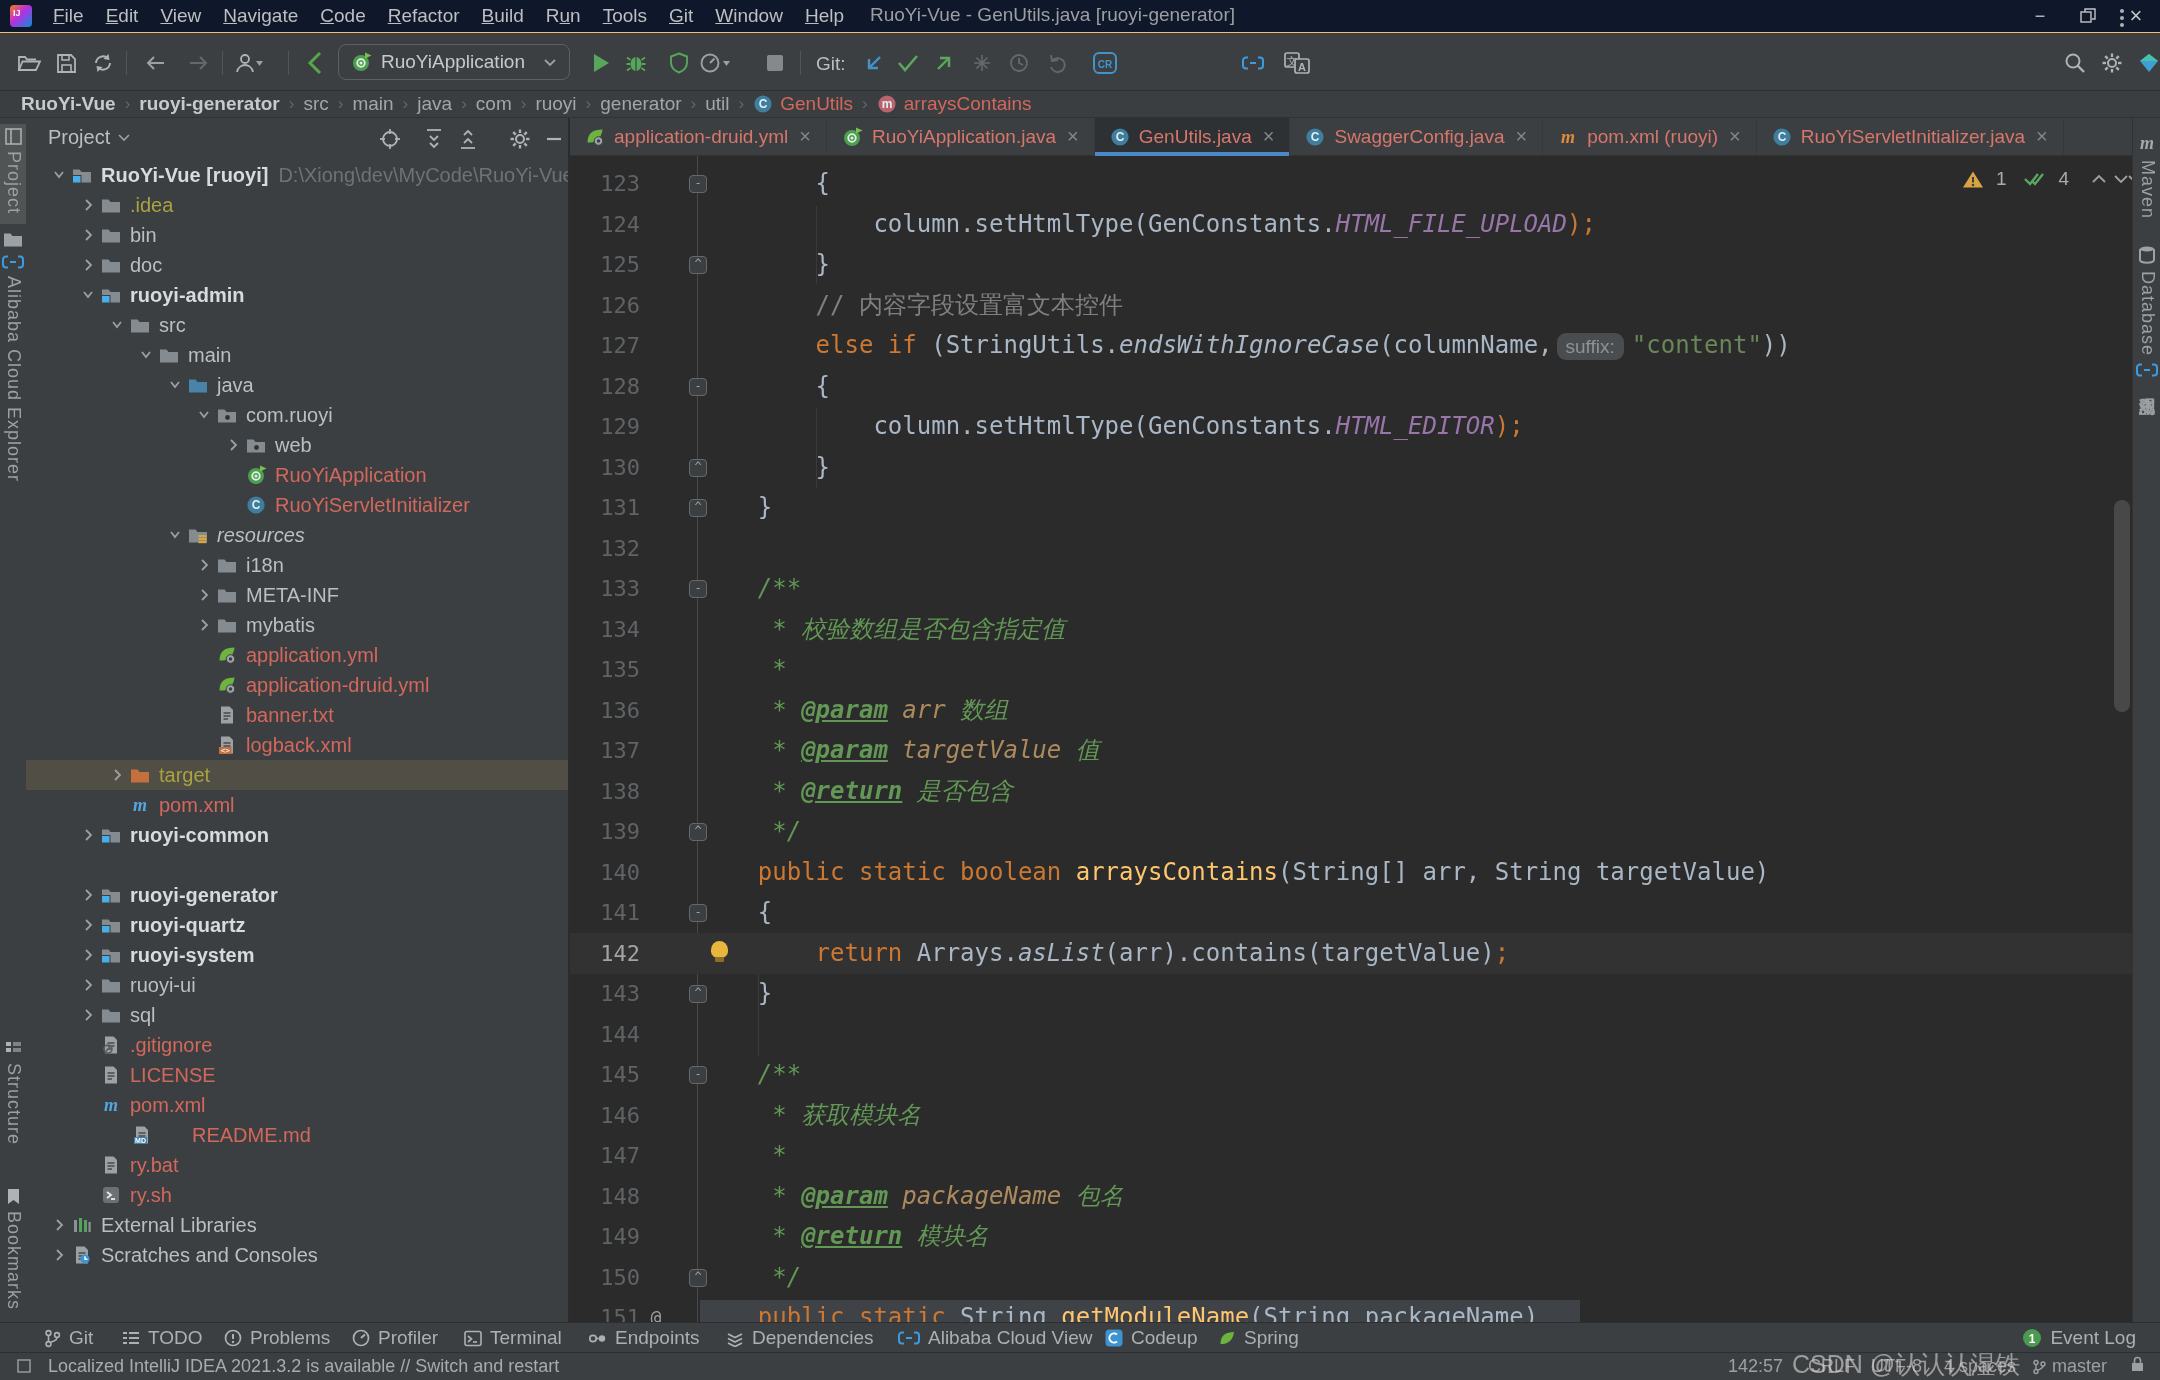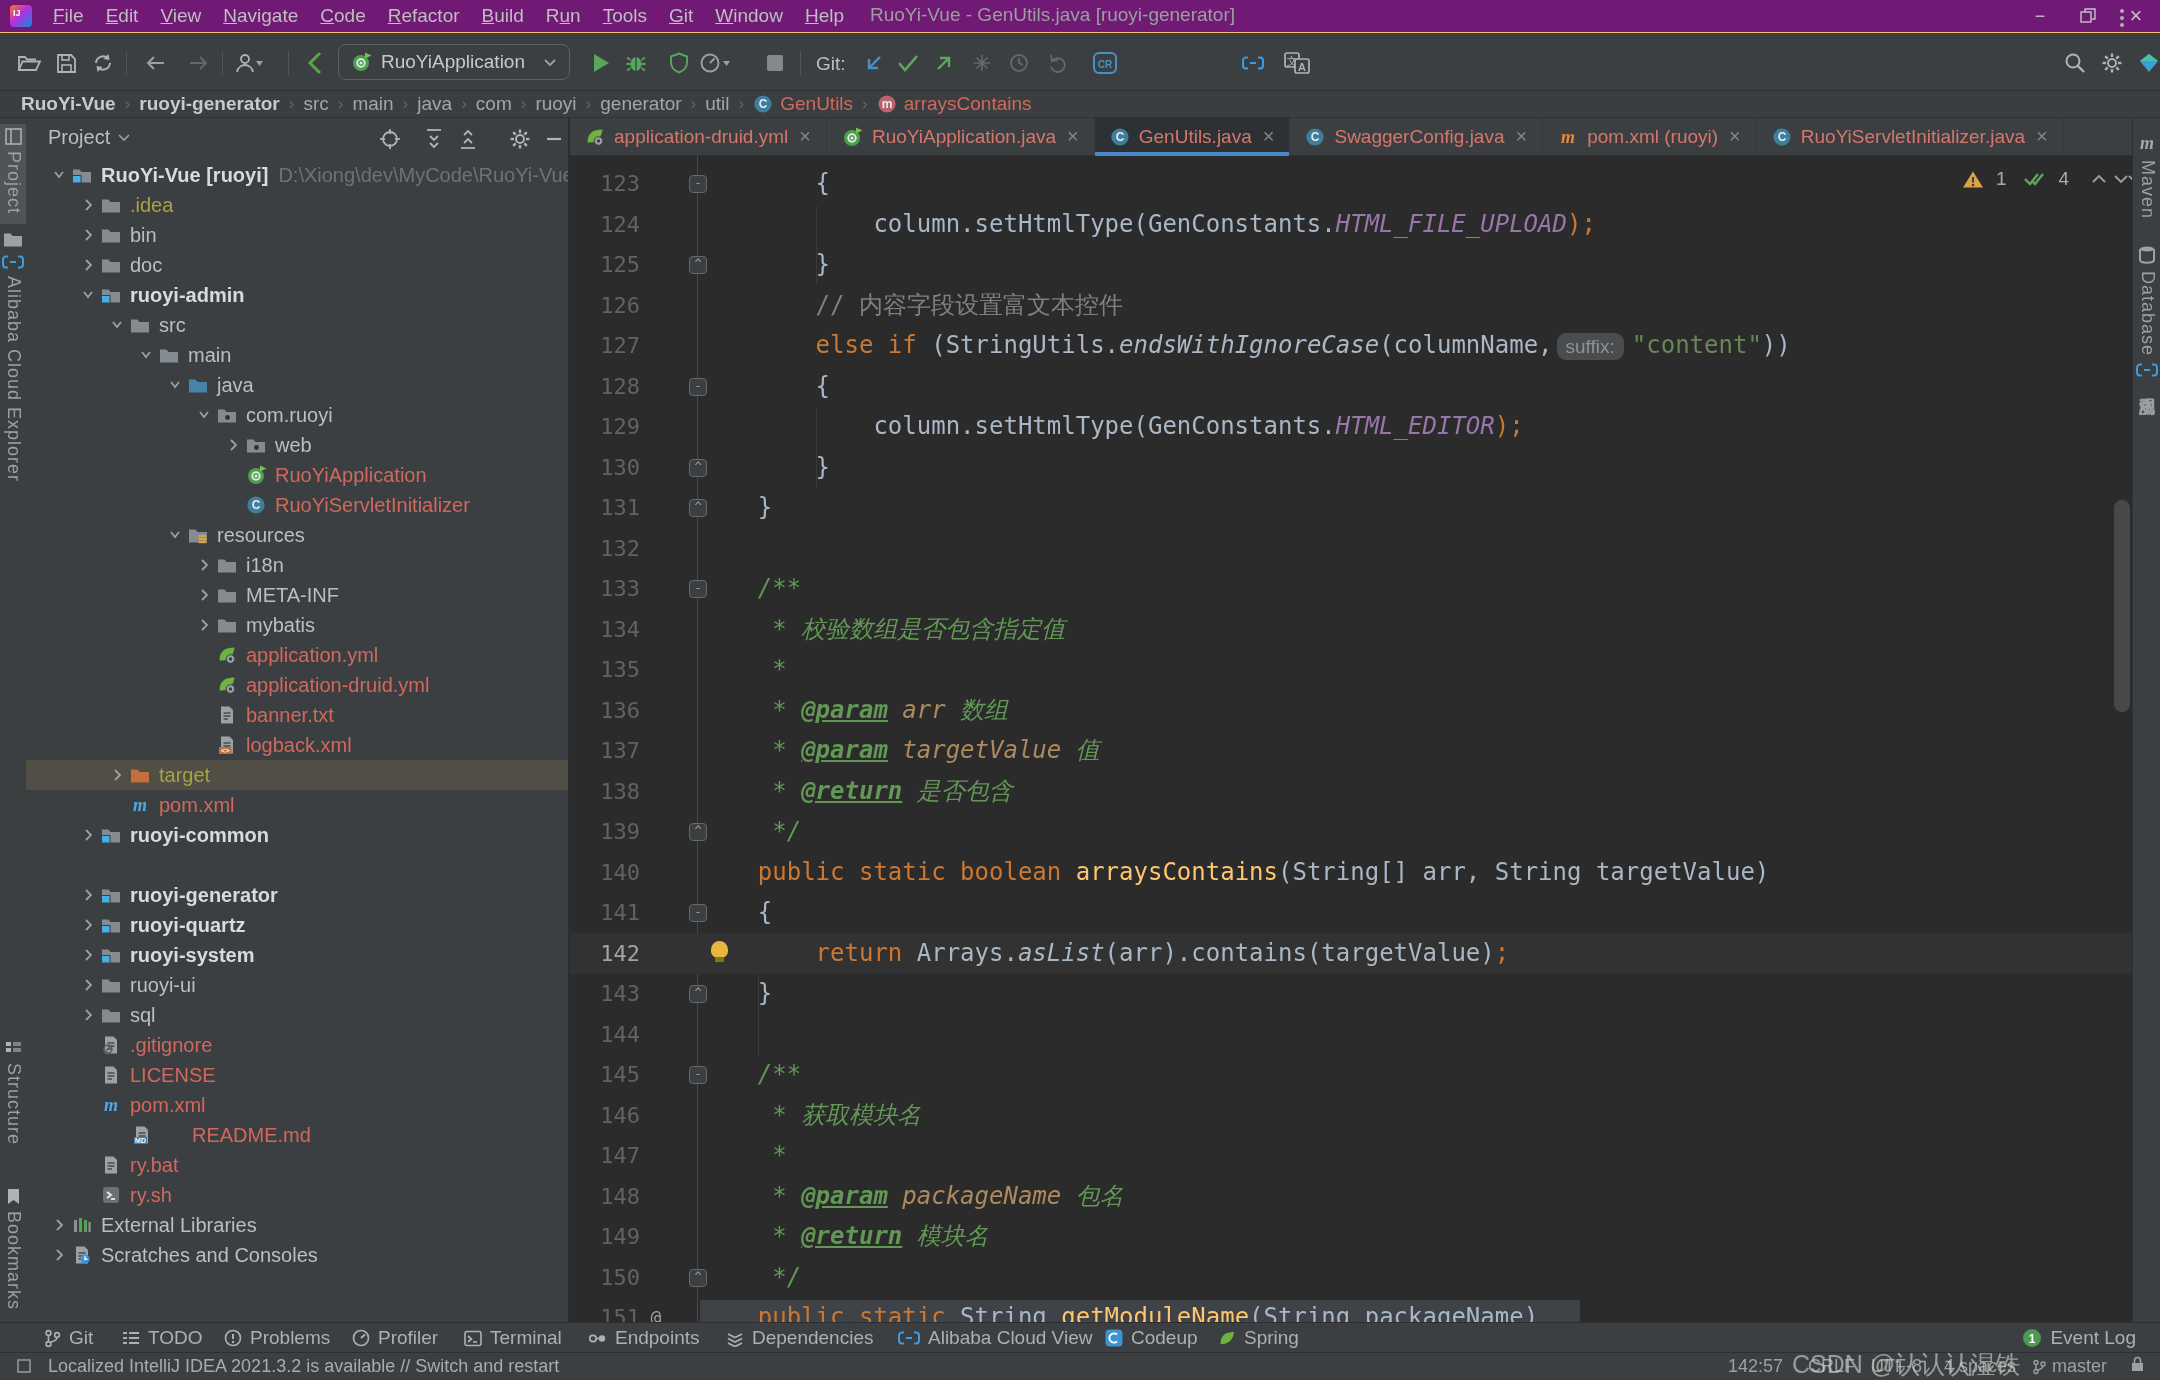--- a/index.html
+++ b/index.html
@@ -2,21 +2,21 @@
 <html><head>
 <meta charset="utf-8">
 <style>
   html,body{margin:0;padding:0;background:#2b2b2b}
   body{width:2160px;height:1380px;position:relative;overflow:hidden;
        font-family:"Liberation Sans",sans-serif;color:#bbbdbf;
        -webkit-font-smoothing:antialiased}
   svg{display:block}
 
   
-  #titlebar{position:absolute;left:0;top:0;width:2160px;height:32px;background:#701a75;
+  #titlebar{position:absolute;left:0;top:0;width:2160px;height:32px;background:#0f172a;
             border-bottom:1px solid #fdba74;display:flex;align-items:center}
   #logo{width:22px;height:22px;margin:0 10px 0 10px;border-radius:4px;
         background:linear-gradient(135deg,#f97a12,#b92ee0 45%,#0890d8);position:relative}
   #logo::after{content:"IJ";position:absolute;left:3px;top:3px;font-size:9px;font-weight:bold;color:#fff}
   .menu-item{padding:0 11px;font-size:19px;color:#bdbfc1;cursor:default}
   .menu-item .mn{text-decoration:underline}
   #win-title{position:absolute;left:870px;top:4px;font-size:19px;color:#9c9fa1}
   #win-controls{position:absolute;right:0;top:0;height:32px;display:flex}
   .wbtn{width:48px;height:32px;display:flex;align-items:center;justify-content:center;color:#c3c5c7;font-size:18px}
 
@@ -611,21 +611,21 @@
       <div class="trow" style="top: 302px; padding-left: 196px;"><span class="tchev"></span><span class="ticon"><span class="ibox"><svg width="21" height="20" viewBox="0 0 21 20">
               <circle cx="10" cy="11" r="8" fill="#4E9E52"></circle>
               <circle cx="10" cy="11" r="3.8" fill="none" stroke="#DFF0DF" stroke-width="1.8"></circle>
               <circle cx="10" cy="11" r="1.5" fill="#DFF0DF"></circle>
               <polygon points="14,0.5 20.5,3.5 14,6.5" fill="#77C04B"></polygon>
             </svg></span></span><span class="tlabel red">RuoYiApplication</span></div>
       <div class="trow" style="top: 332px; padding-left: 196px;"><span class="tchev"></span><span class="ticon"><span class="ibox"><svg width="20" height="20" viewBox="0 0 20 20">
               <circle cx="10" cy="10" r="8.6" fill="#3F7E9C"></circle>
               <text x="10" y="14.4" text-anchor="middle" font-size="12" font-weight="bold" fill="#E2ECF2" font-family="Liberation Sans,sans-serif">C</text>
             </svg></span></span><span class="tlabel red">RuoYiServletInitializer</span></div>
-      <div class="trow" style="top: 362px; padding-left: 138px;"><span class="tchev"><svg width="14" height="14">
+      <div class="trow" style="top: 362px; padding-left: 138px; font-style: italic;"><span class="tchev"><svg width="14" height="14">
             <polyline points="3,4 7,9 11,4" fill="none" stroke="#9BA0A4" stroke-width="1.8"></polyline>
           </svg></span><span class="ticon"><span class="ibox"><svg width="20" height="18" viewBox="0 0 20 18">
               <path d="M1 3.5h6.5l2 2.5H19v10.5H1z" fill="#848B91"></path>
               <g fill="#D8A63E">
                 <rect x="10.5" y="9" width="8" height="2.2"></rect>
                 <rect x="10.5" y="12" width="8" height="2.2"></rect>
                 <rect x="10.5" y="15" width="8" height="2.2"></rect>
               </g>
             </svg></span></span><span class="tlabel ">resources</span></div>
       <div class="trow" style="top: 392px; padding-left: 167px;"><span class="tchev"><svg width="14" height="14">

